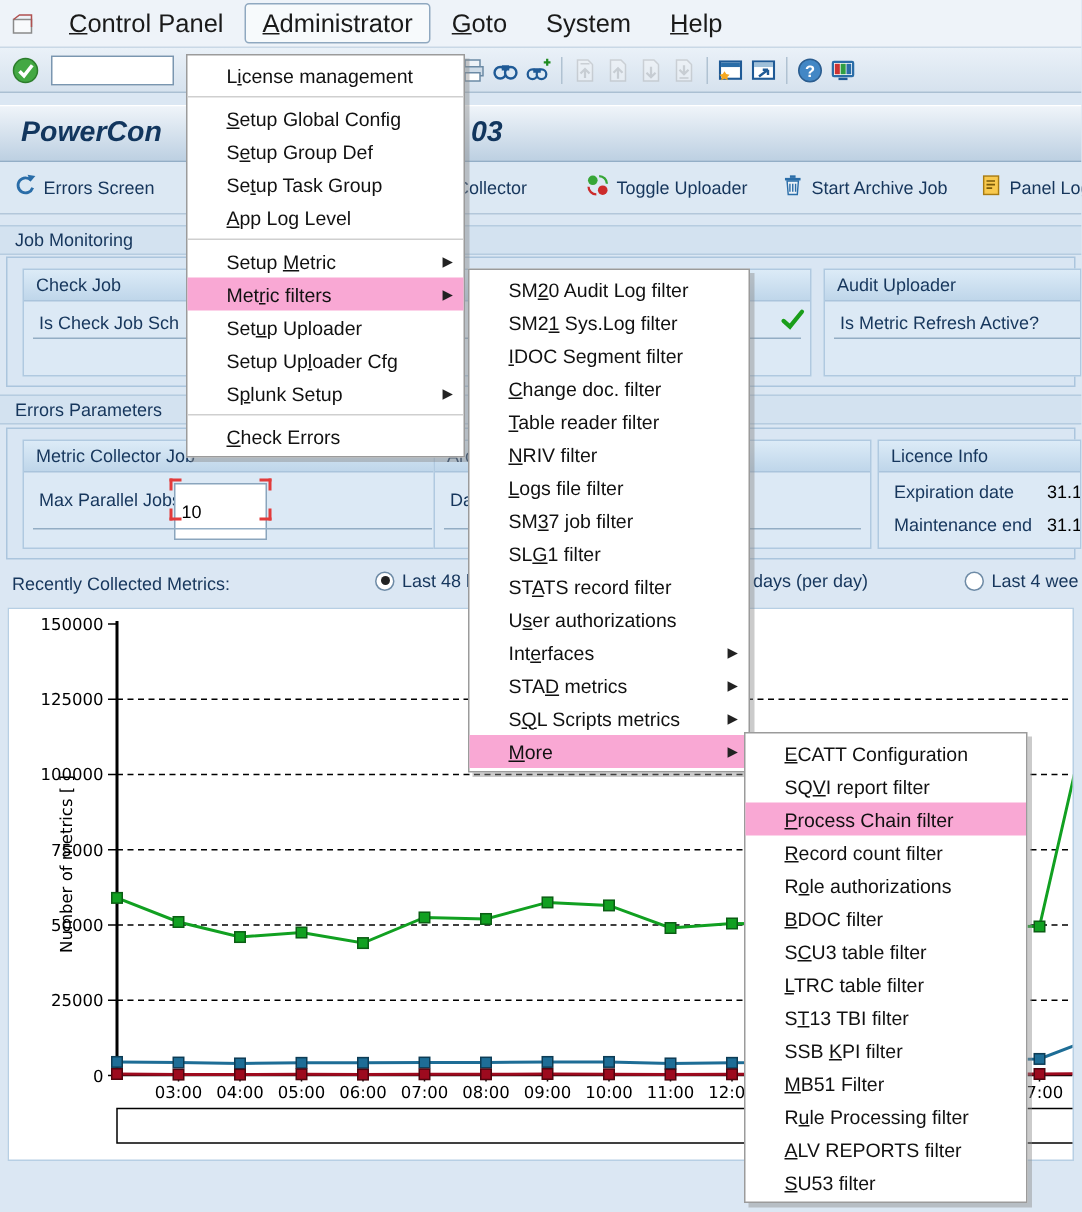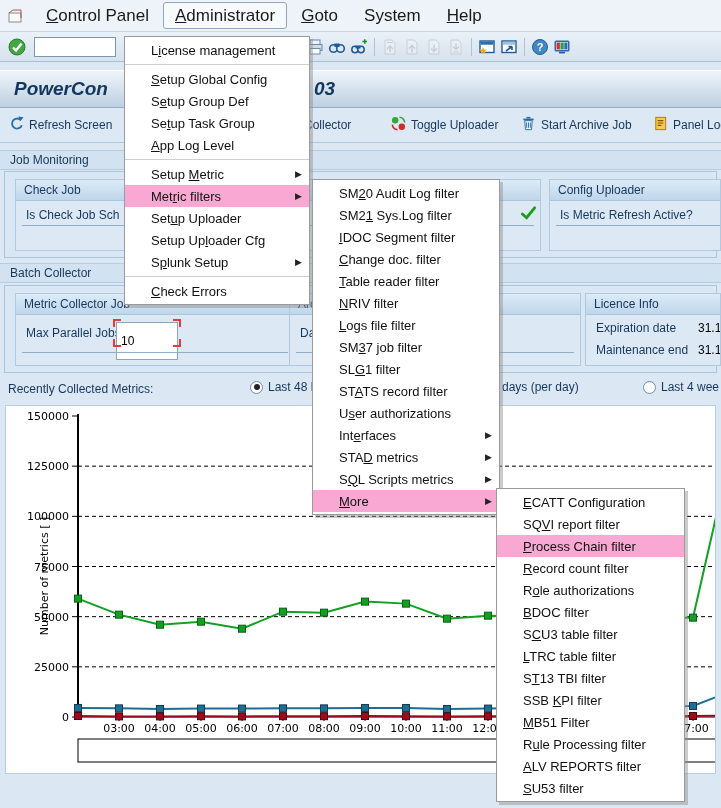--- a/index.html
+++ b/index.html
@@ -195,21 +195,21 @@
   <span class="title-frag" style="left:14px">PowerCon</span>
   <span class="title-frag" style="left:314px">03</span>
 </div>
 
 <div class="actionbar" id="actionbar">
     <div class="ab-btn ab-0">
       <span><svg viewBox="0 0 18 18" width="17" height="17">
           <path d="M13.5 5.5 A5.3 5.3 0 1 0 14.6 10.8" fill="none" stroke="#2a6da8" stroke-width="2"></path>
           <polygon points="11,1.5 16.5,2.5 13,6.5" fill="#2a6da8"></polygon>
         </svg></span>
-      <span>Refresh Screen</span>
+      <span>Errors Screen</span>
     </div>
     <div class="ab-btn ab-1">
       <span>Collector</span>
     </div>
     <div class="ab-btn ab-2">
       <span><svg viewBox="0 0 18 18" width="17" height="17">
           <circle cx="5.5" cy="5.5" r="3.4" fill="#37a637"></circle>
           <path d="M10 2.5 a5.5 5.5 0 0 1 5.5 5.5" stroke="#37a637" stroke-width="1.6" fill="none"></path>
           <circle cx="12.5" cy="12.5" r="3.4" fill="#cc2b2b"></circle>
           <path d="M8 15.5 a5.5 5.5 0 0 1 -5.5 -5.5" stroke="#cc2b2b" stroke-width="1.6" fill="none"></path>
@@ -245,29 +245,29 @@
     <div class="grow" style="left:10px;top:28px">Is Check Job Sch</div>
     <span class="abs" style="left:504px;top:25px">
       <svg viewBox="0 0 18 18" width="17" height="17">
           <path d="M2.5 9.5 L7 13.5 L15.5 3" stroke="#1a9e1a" stroke-width="3" fill="none" stroke-linecap="round"></path>
         </svg>
     </span>
     <div class="rowline" style="left:6px;right:6px;top:45px"></div>
   </div>
   <div class="group" style="left:544px;top:7px;width:172px;height:72px">
     <div class="group-head">
-      <span>Config Uploader</span>
+      <span>Audit Uploader</span>
     </div>
     <div class="grow" style="left:10px;top:28px">Is Metric Refresh Active?</div>
     <div class="rowline" style="left:6px;right:0;top:45px"></div>
   </div>
 </div>
 
 <div class="section-tab" style="top:263px">
-  <span>Batch Collector</span>
+  <span>Errors Parameters</span>
 </div>
 <div class="panel" style="top:285px;height:88px">
   <div class="group" style="left:10px;top:7px;width:280px;height:73px">
     <div class="group-head">
       <span>Metric Collector Job</span>
     </div>
     <div class="grow" style="left:10px;top:32px">Max Parallel Jobs</div>
     <div class="sap-field" style="left:100px;top:28px">
       <input value="10" style="">
       <span class="cm tl"></span><span class="cm tr"></span>

